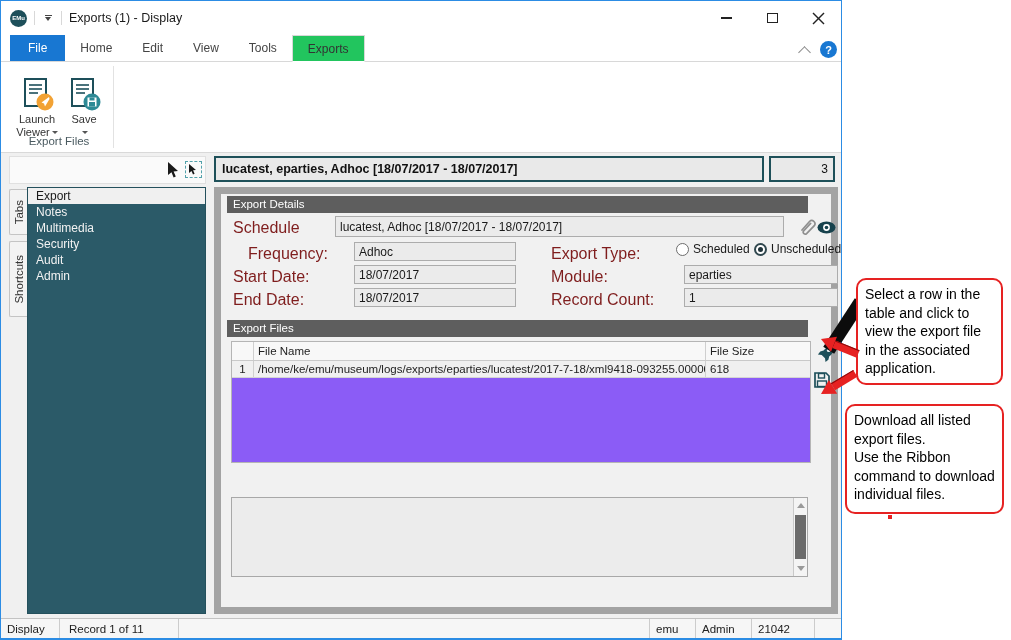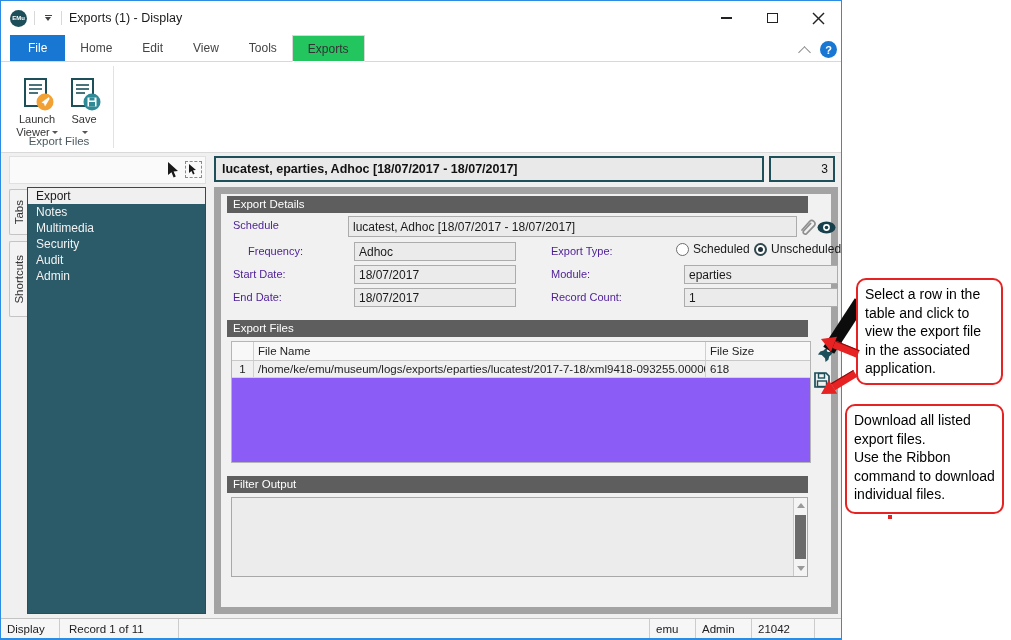--- a/index.html
+++ b/index.html
@@ -48,21 +48,21 @@
   .side-item { height:16px; line-height:16px; font-size:12px; color:#f2f2f2; padding-left:8px; white-space:nowrap; }
   .side-item.selected { background:#f0f0f0; color:#1a1a1a; }
 
   
   .content { position:absolute; left:213px; top:3px; width:624px; height:458px; }
   .hdr-box { position:absolute; top:0; height:26px; border:2px solid #1e5059; background:#e9e9e9; display:flex; align-items:center; }
   .hdr-title { left:0; width:550px; padding-left:6px; font-size:12.5px; font-weight:bold; color:#111; }
   .hdr-count { left:555px; width:66px; justify-content:flex-end; padding-right:5px; font-size:12px; color:#111; }
   .card { position:absolute; left:0; top:31px; width:624px; height:427px; background:#f1f1f1; border:7px solid #a3a3a3; }
   .secbar { position:absolute; left:6px; width:581px; height:17px; background:#5e5e5e; color:#fff; font-size:11.5px; line-height:17px; padding-left:6px; }
-  .flabel { position:absolute; font-size:11px; color:#4c1d95; }
+  .flabel { position:absolute; font-size:16px; color:#7f1d1d; }
   .finput { position:absolute; background:#ebebeb; border:1px solid #acacac; font-size:12px; color:#1a1a1a; padding:0 4px; display:flex; align-items:center; white-space:nowrap; overflow:hidden; }
   .radio-group { position:absolute; display:flex; align-items:center; font-size:12px; color:#1a1a1a; }
   .radio { width:13px; height:13px; border-radius:50%; background:#fff; margin-right:4px; position:relative; }
   .radio.off { border:1.6px solid #6d6d6d; }
   .radio.on  { border:2.2px solid #31484f; }
   .radio.on::after { content:""; position:absolute; left:2px; top:2px; width:5px; height:5px; border-radius:50%; background:#20333a; }
 
   
   .etable { position:absolute; left:10px; top:147px; width:580px; height:122px; background:#8b5cf6; border:1px solid #b5b5b5; }
   .thead { display:flex; height:19px; background:#f8f8f8; border-bottom:1px solid #c9c9c9; font-size:11.5px; color:#222; }
@@ -203,21 +203,21 @@
 
     <div class="content">
       <div class="hdr-box hdr-title">lucatest, eparties, Adhoc [18/07/2017 - 18/07/2017]</div>
       <div class="hdr-box hdr-count">3</div>
 
       <div class="card">
 
         <div class="secbar" style="top:2px;">Export Details</div>
 
         <div class="flabel" style="left:12px;top:25px;">Schedule</div>
-        <div class="finput" style="left:127px;top:22px;width:449px;height:21px;">lucatest, Adhoc [18/07/2017 - 18/07/2017]</div>
+        <div class="finput" style="left:114px;top:22px;width:449px;height:21px;">lucatest, Adhoc [18/07/2017 - 18/07/2017]</div>
         <svg class="icn" style="left:577px;top:22px;" width="18" height="22" viewBox="0 0 18 22">
           <path d="M4 14 L11.5 5.5 a3.2 3.2 0 0 1 4.8 4.2 L8.6 17.6 a2 2 0 0 1 -3 -2.6 L12.6 7.4" fill="none" stroke="#8f8f8f" stroke-width="1.7" stroke-linecap="round"></path>
         </svg>
         <svg class="icn" style="left:596px;top:27px;" width="19" height="13" viewBox="0 0 19 13">
           <ellipse cx="9.5" cy="6.5" rx="9" ry="6" fill="#16414c"></ellipse>
           <circle cx="9.5" cy="6.5" r="3.4" fill="#fff"></circle>
           <circle cx="9.5" cy="6.5" r="1.8" fill="#16414c"></circle>
         </svg>
 
         <div class="flabel" style="left:20px;top:51px;margin-left:7px;">Frequency:</div>
@@ -260,21 +260,20 @@
         <svg class="icn" style="left:595px;top:149px;" width="22" height="20" viewBox="0 0 22 20">
           <path d="M20 2 C15 2 10.5 4.5 8 8 L4.5 9 L2 12 L6 12.5 L9.5 16 L10 20 L13 17.5 L14 14 C17.5 11.5 20 7 20 2 Z" fill="#1d4f5a" transform="scale(0.95)"></path>
           <circle cx="12.6" cy="7.4" r="1.7" fill="#f1f1f1"></circle>
         </svg>
         <svg class="icn" style="left:592px;top:177px;" width="18" height="18" viewBox="0 0 18 18">
           <path d="M2 2 H13 L16 5 V16 H2 Z" fill="none" stroke="#1d4f5a" stroke-width="1.7"></path>
           <rect x="5.5" y="2.5" width="6" height="4.5" fill="none" stroke="#1d4f5a" stroke-width="1.4"></rect>
           <rect x="4.5" y="10" width="9" height="5.5" fill="none" stroke="#1d4f5a" stroke-width="1.4"></rect>
         </svg>
 
-        <div class="secbar" style="top:282px;">Filter Output</div>
         <div class="filter-area">
           <div class="scroll">
             <div class="s-arrow s-up"></div>
             <div class="s-thumb"></div>
             <div class="s-arrow s-down"></div>
           </div>
         </div>
 
       </div>
     </div>

